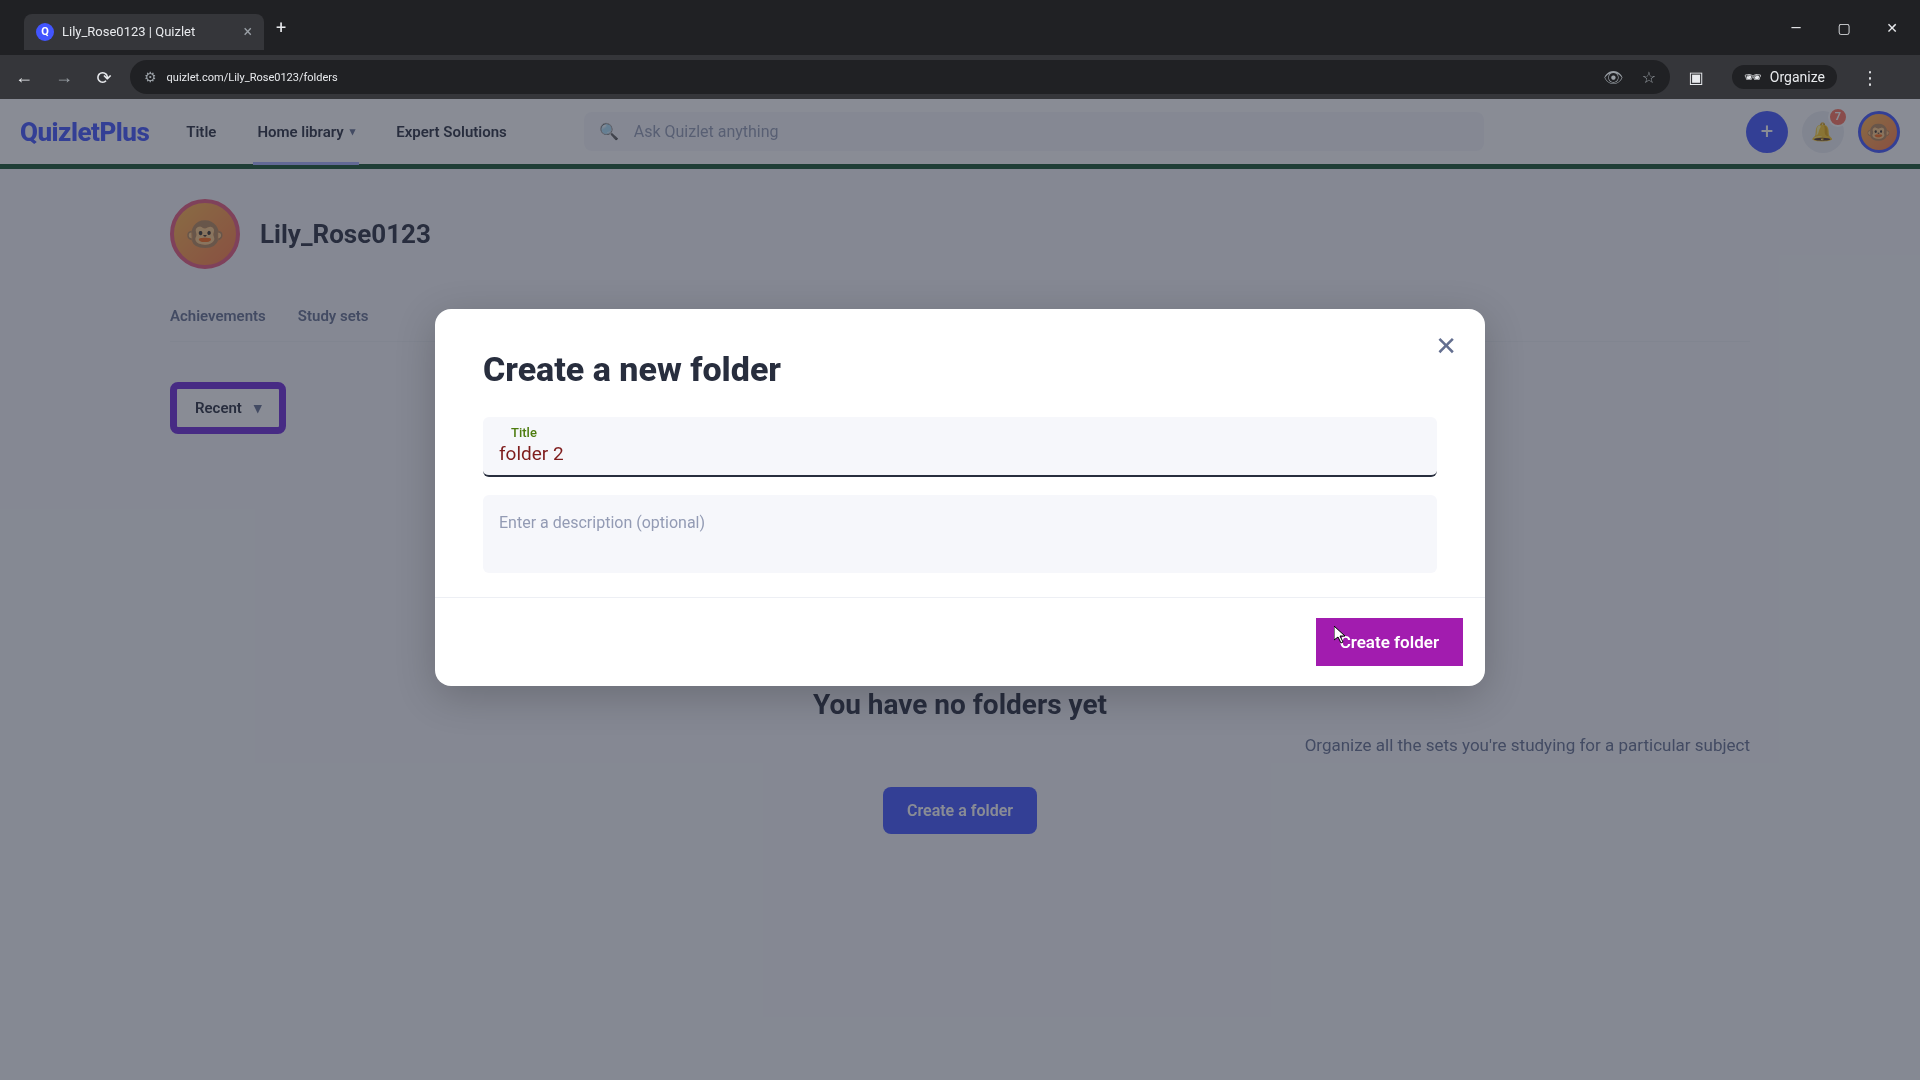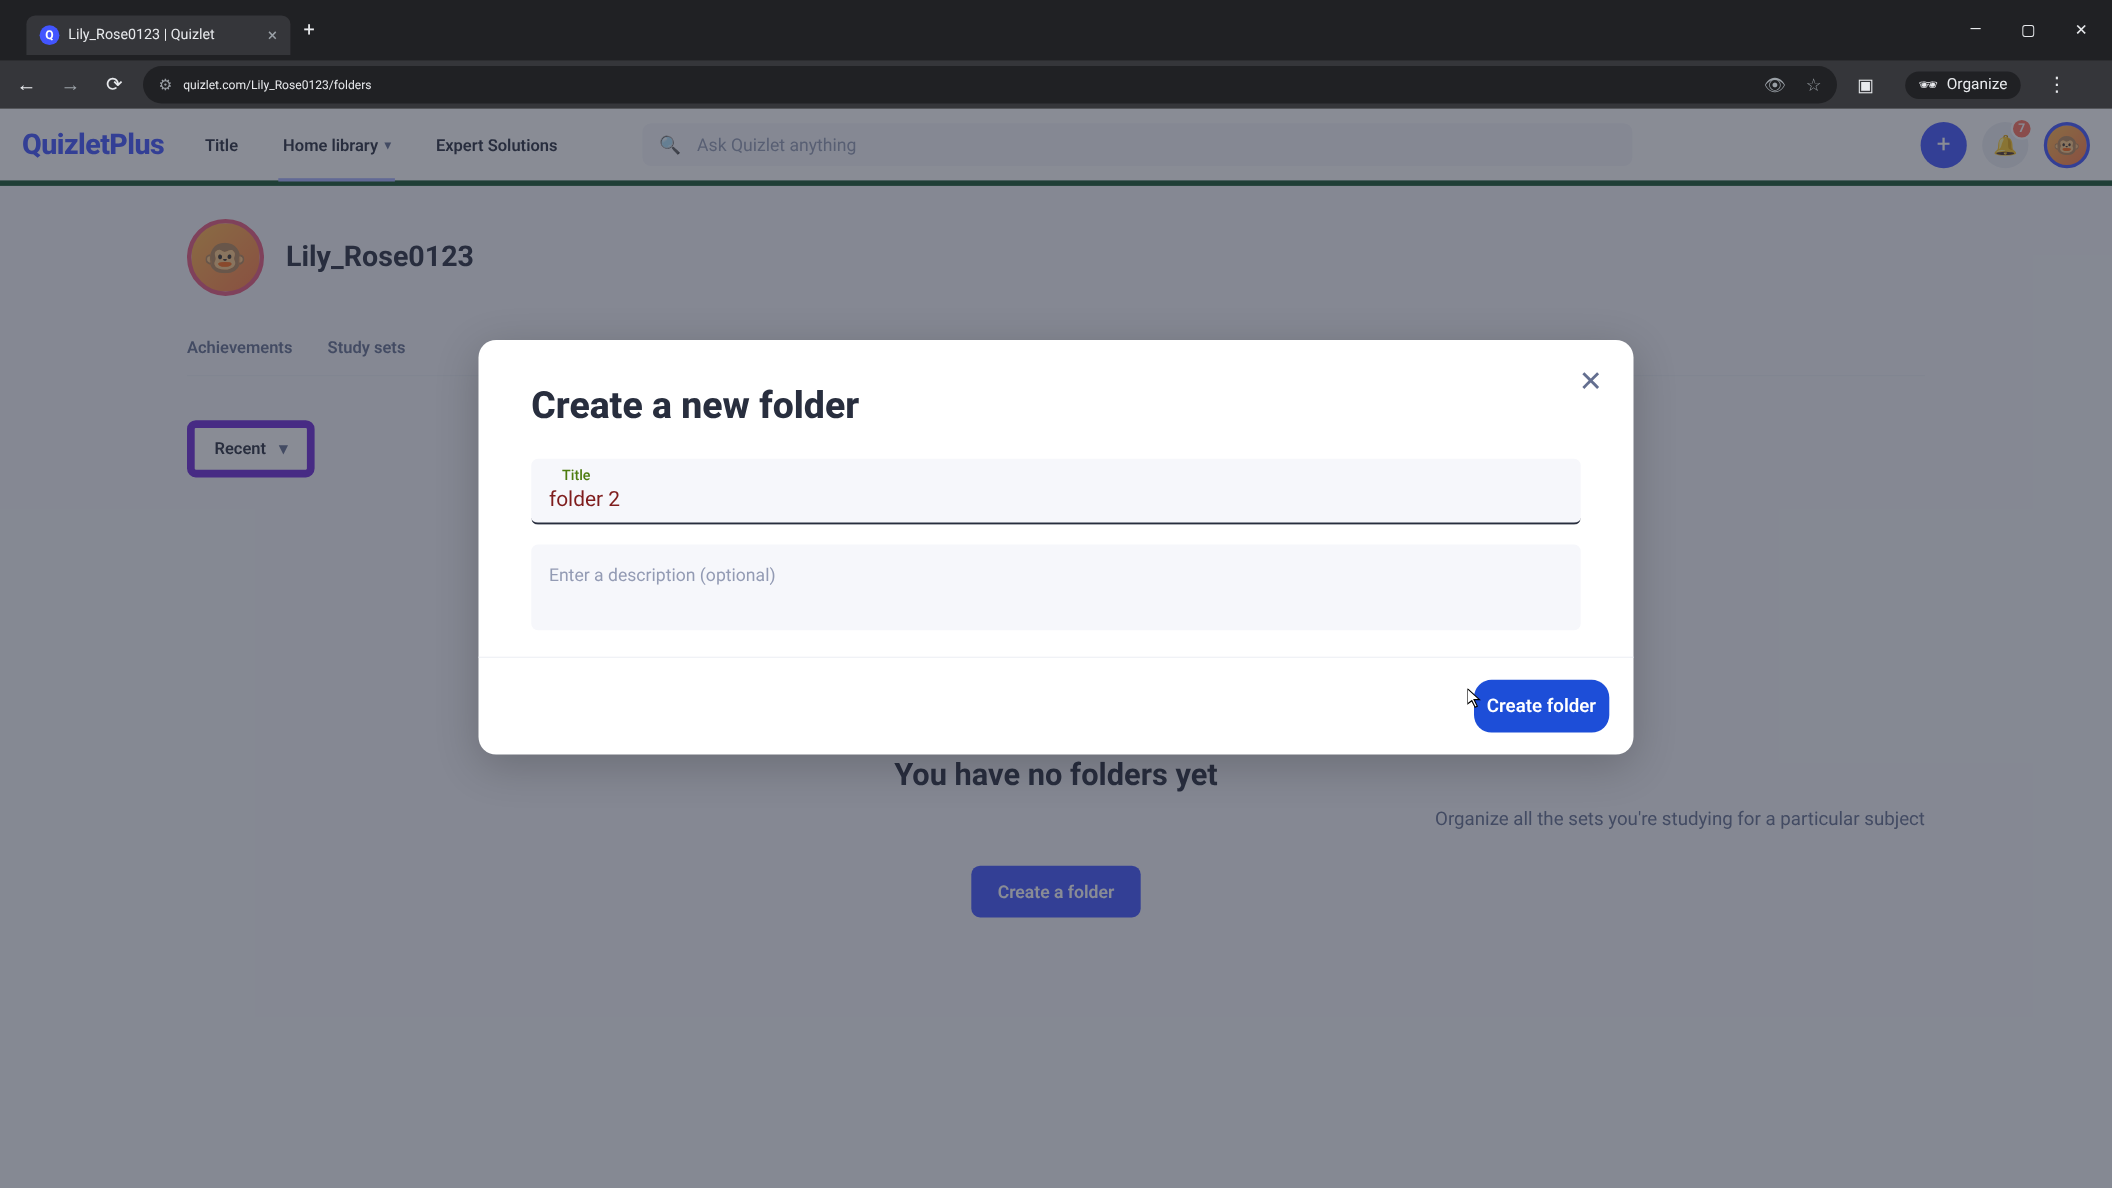--- a/index.html
+++ b/index.html
@@ -67,21 +67,21 @@
     .modal-close { position: absolute; top: 22px; right: 28px; font-size: 26px; color: #646f90; cursor: pointer; background: none; border: none; }
     .modal-body { padding: 40px 48px 24px 48px; }
     .modal-title { font-size: 34px; font-weight: 800; color: #282e3e; }
     .input-group { margin-top: 28px; background: #f6f7fb; border-radius: 6px; padding: 8px 16px 4px 16px; border-bottom: 2px solid #282e3e; position: relative; }
     .input-label { font-size: 13px; color: #4d7c0f; font-weight: 500; margin-left: 12px; }
     .input-field { width: 100%; border: none; background: none; font-size: 19px; color: #7f1d1d; padding: 2px 0 6px 0; outline: none; }
     .textarea-group { margin-top: 18px; background: #f6f7fb; border-radius: 6px; padding: 18px 16px; }
     .textarea-field { width: 100%; border: none; background: none; font-size: 16px; color: #282e3e; outline: none; resize: none; min-height: 32px; }
     .textarea-field::placeholder { color: #939bb4; }
     .modal-footer { border-top: 1px solid #edeff4; padding: 20px 22px; display: flex; justify-content: flex-end; }
-    .modal-submit { background: #1d4ed8; color: white; font-size: 17px; font-weight: 600; padding: 14px 12px; border-radius: 16px; border: none; cursor: pointer; }
+    .modal-submit { background: #a21caf; color: white; font-size: 17px; font-weight: 600; padding: 14px 24px; border-radius: 0; border: none; cursor: pointer; }
     
     .cursor { position: absolute; width: 16px; height: 20px; pointer-events: none; z-index: 9999; }
   </style>
 </head>
 <body>
 
 <div class="browser-top">
   <div class="tab-space"></div>
   <div class="tab">
     <span class="tab-favicon"></span>

